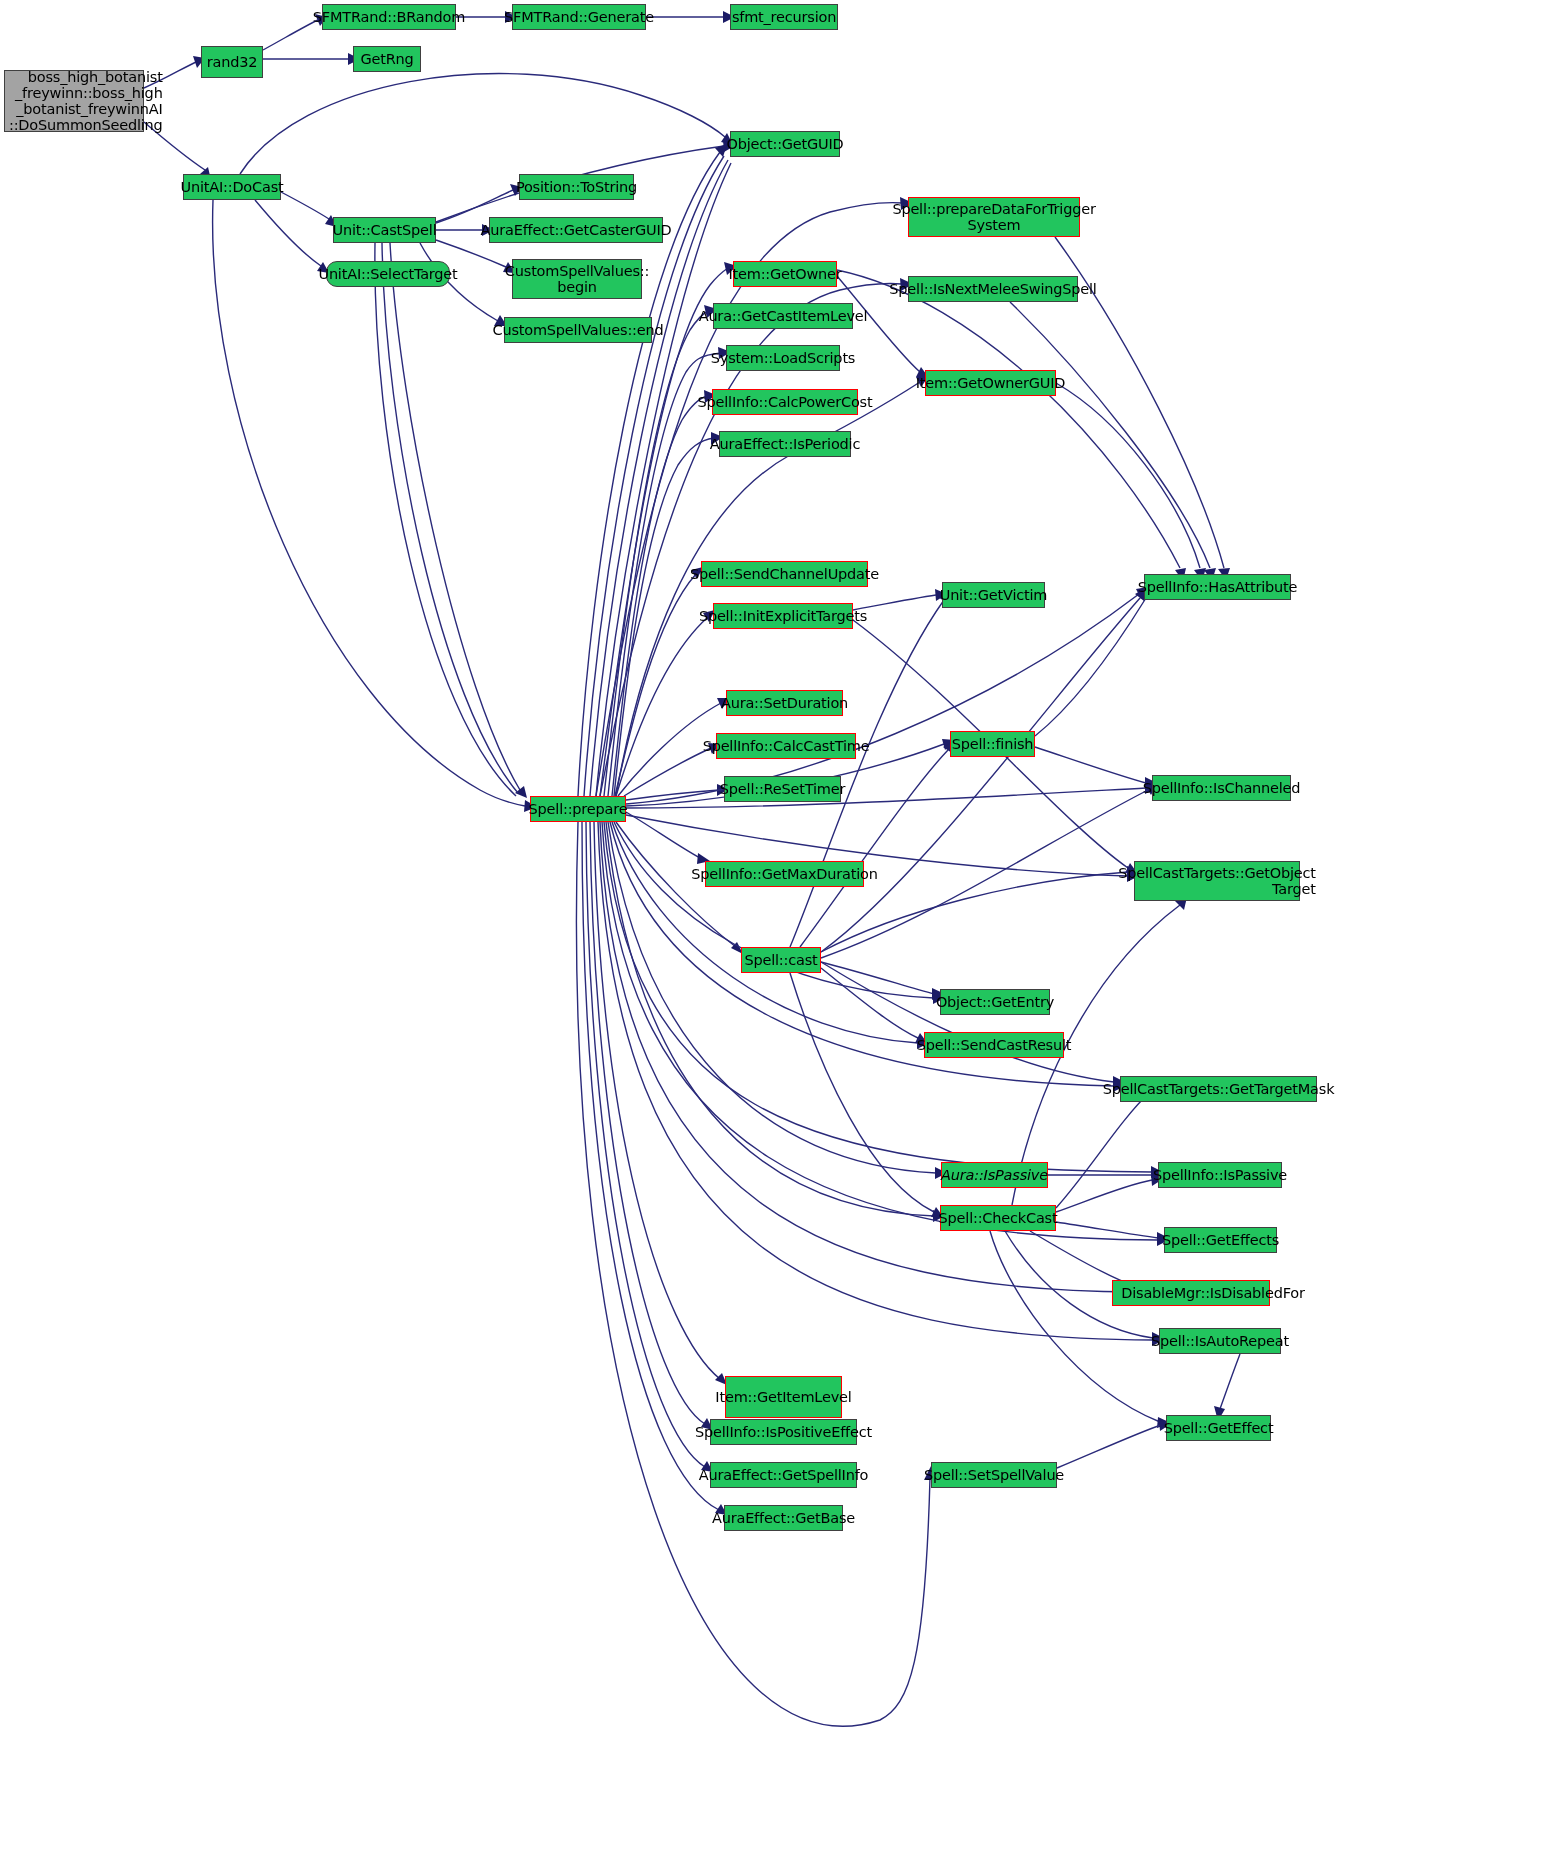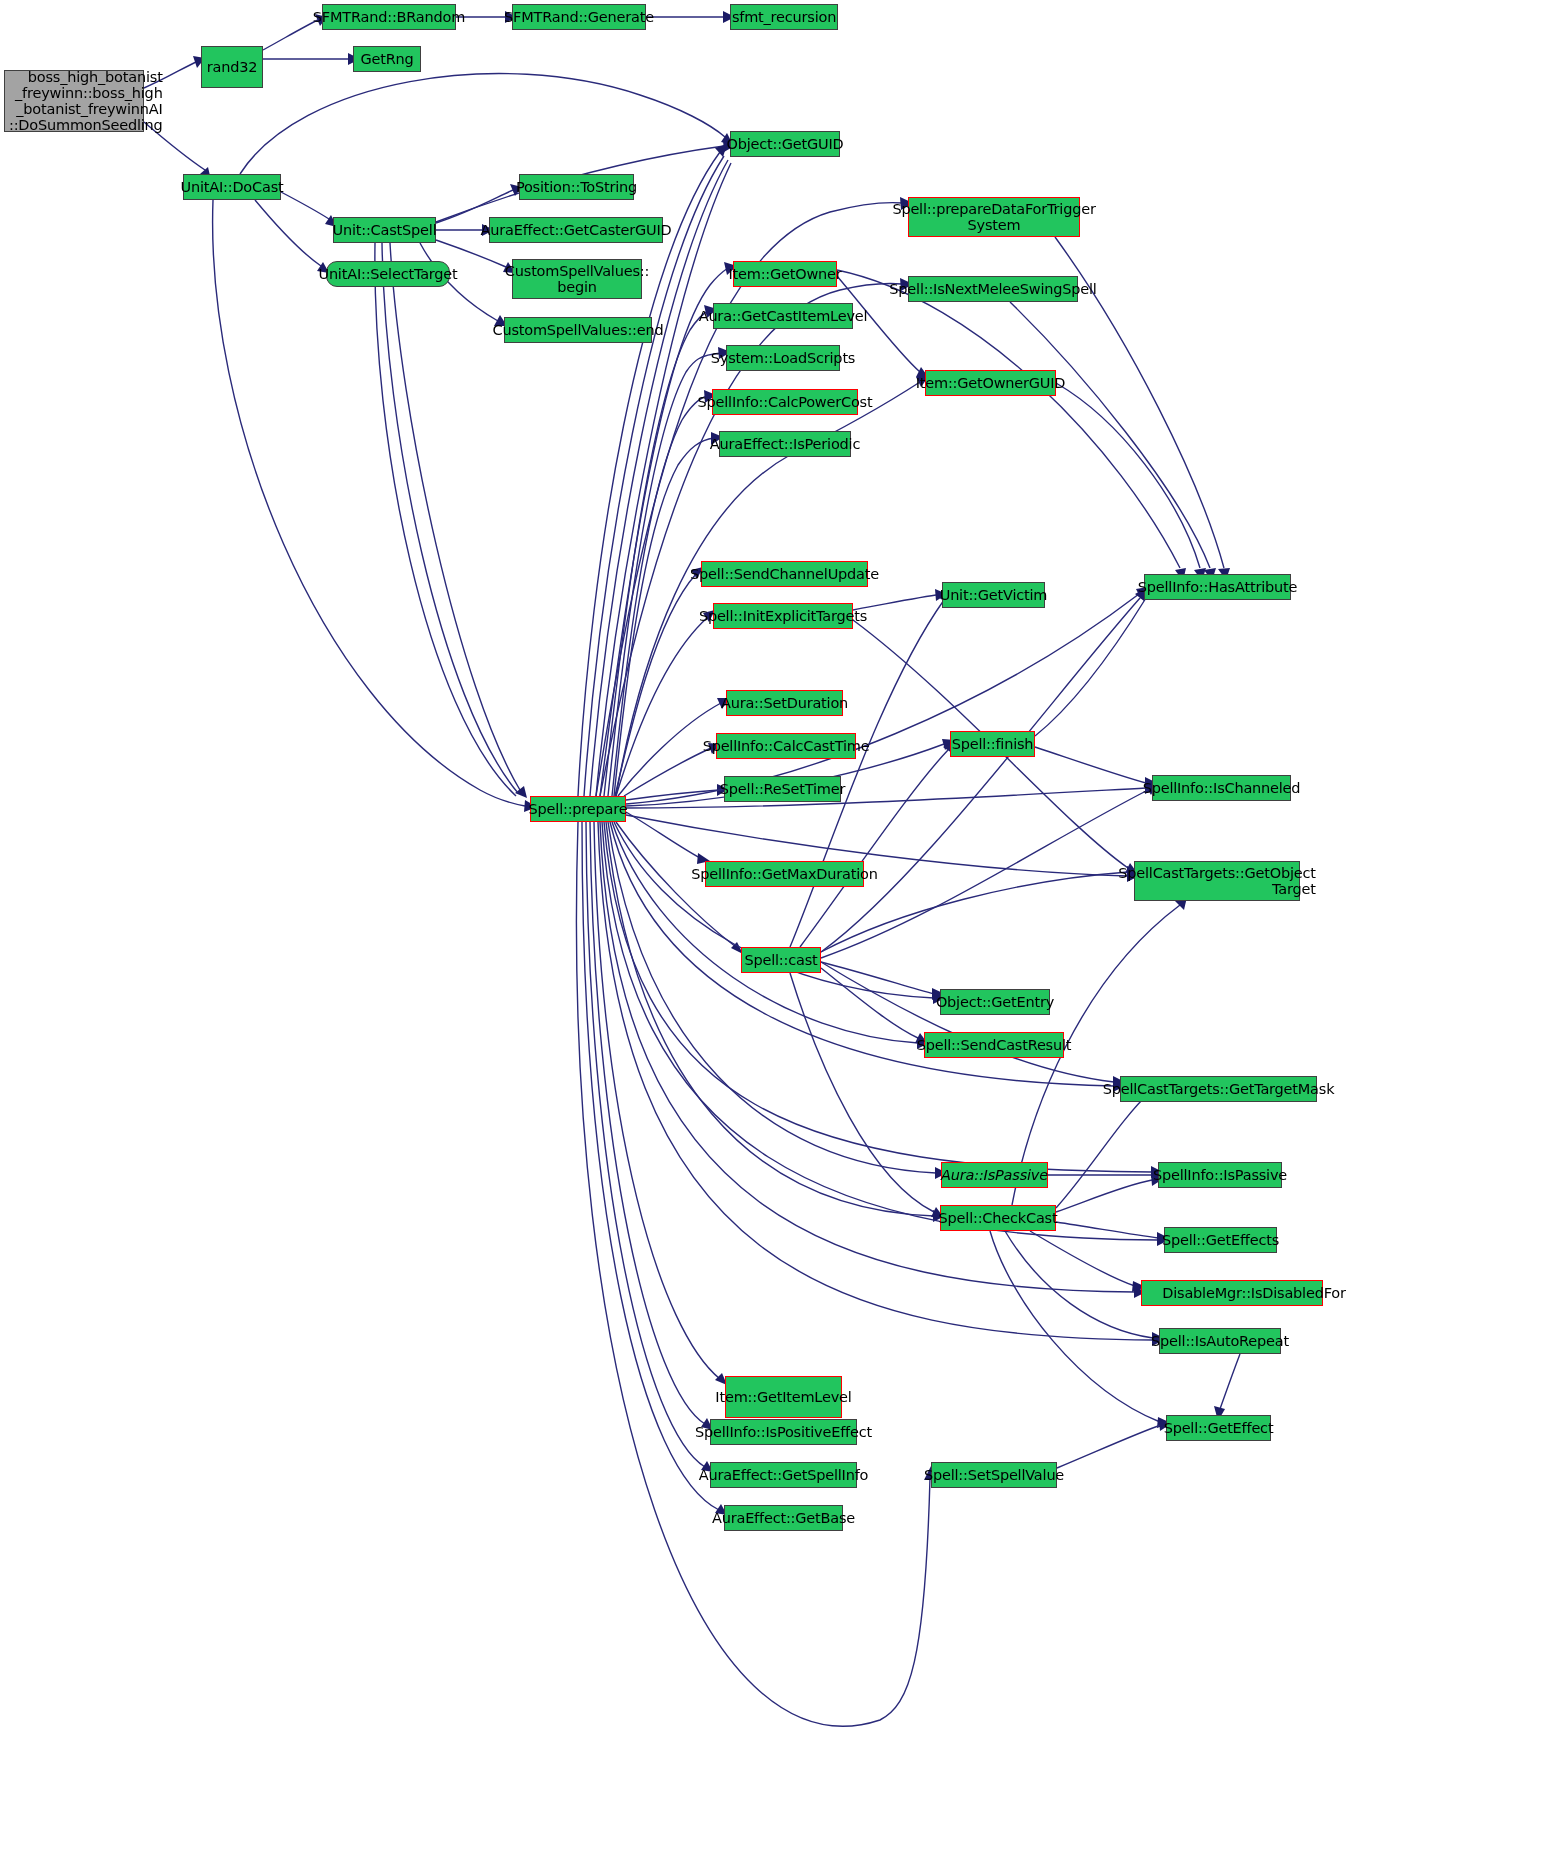--- a/index.html
+++ b/index.html
@@ -307,21 +307,21 @@
   </svg>
 
   <div id="node-layer">
       <div class="node root" style="left: 4px; top: 70px; width: 140px; height: 62px;">boss_high_botanist
 _freywinn::boss_high
 _botanist_freywinnAI
 ::DoSummonSeedling</div>
       <div class="node" style="left: 322px; top: 4px; width: 134px; height: 26px;">SFMTRand::BRandom</div>
       <div class="node" style="left: 512px; top: 4px; width: 134px; height: 26px;">SFMTRand::Generate</div>
       <div class="node" style="left: 730px; top: 4px; width: 108px; height: 26px;">sfmt_recursion</div>
-      <div class="node" style="left: 201px; top: 46px; width: 62px; height: 42px;">rand32</div>
+      <div class="node" style="left: 201px; top: 46px; width: 62px; height: 32px;">rand32</div>
       <div class="node" style="left: 353px; top: 46px; width: 68px; height: 26px;">GetRng</div>
       <div class="node" style="left: 183px; top: 174px; width: 98px; height: 26px;">UnitAI::DoCast</div>
       <div class="node" style="left: 333px; top: 217px; width: 103px; height: 26px;">Unit::CastSpell</div>
       <div class="node" style="left: 326px; top: 261px; width: 124px; height: 26px; border-radius: 11px;">UnitAI::SelectTarget</div>
       <div class="node" style="left: 730px; top: 131px; width: 110px; height: 26px;">Object::GetGUID</div>
       <div class="node" style="left: 519px; top: 174px; width: 115px; height: 26px;">Position::ToString</div>
       <div class="node" style="left: 489px; top: 217px; width: 174px; height: 26px;">AuraEffect::GetCasterGUID</div>
       <div class="node" style="left: 512px; top: 259px; width: 130px; height: 40px;">CustomSpellValues::
 begin</div>
       <div class="node" style="left: 504px; top: 317px; width: 148px; height: 26px;">CustomSpellValues::end</div>
@@ -348,21 +348,21 @@
       <div class="node" style="left: 1134px; top: 861px; width: 166px; height: 40px; text-align: right;">SpellCastTargets::GetObject
 Target</div>
       <div class="node red" style="left: 741px; top: 947px; width: 80px; height: 26px;">Spell::cast</div>
       <div class="node" style="left: 940px; top: 989px; width: 110px; height: 26px;">Object::GetEntry</div>
       <div class="node red" style="left: 924px; top: 1032px; width: 140px; height: 26px;">Spell::SendCastResult</div>
       <div class="node" style="left: 1120px; top: 1076px; width: 197px; height: 26px;">SpellCastTargets::GetTargetMask</div>
       <div class="node red" style="left: 941px; top: 1162px; width: 107px; height: 26px; font-style: italic;">Aura::IsPassive</div>
       <div class="node" style="left: 1158px; top: 1162px; width: 124px; height: 26px;">SpellInfo::IsPassive</div>
       <div class="node red" style="left: 940px; top: 1205px; width: 116px; height: 26px;">Spell::CheckCast</div>
       <div class="node" style="left: 1164px; top: 1227px; width: 113px; height: 26px;">Spell::GetEffects</div>
-      <div class="node red" style="left: 1141px; top: 1280px; width: 182px; height: 26px; padding-left: 47px;">DisableMgr::IsDisabledFor</div>
+      <div class="node red" style="left: 1112px; top: 1280px; width: 158px; height: 26px; padding-left: 47px;">DisableMgr::IsDisabledFor</div>
       <div class="node" style="left: 1159px; top: 1328px; width: 122px; height: 26px;">Spell::IsAutoRepeat</div>
       <div class="node red" style="left: 725px; top: 1376px; width: 117px; height: 42px;">Item::GetItemLevel</div>
       <div class="node" style="left: 710px; top: 1419px; width: 147px; height: 26px;">SpellInfo::IsPositiveEffect</div>
       <div class="node" style="left: 710px; top: 1462px; width: 147px; height: 26px;">AuraEffect::GetSpellInfo</div>
       <div class="node" style="left: 724px; top: 1505px; width: 119px; height: 26px;">AuraEffect::GetBase</div>
       <div class="node" style="left: 931px; top: 1462px; width: 126px; height: 26px;">Spell::SetSpellValue</div>
       <div class="node" style="left: 1166px; top: 1415px; width: 105px; height: 26px;">Spell::GetEffect</div>
     </div>
 </div>
 

